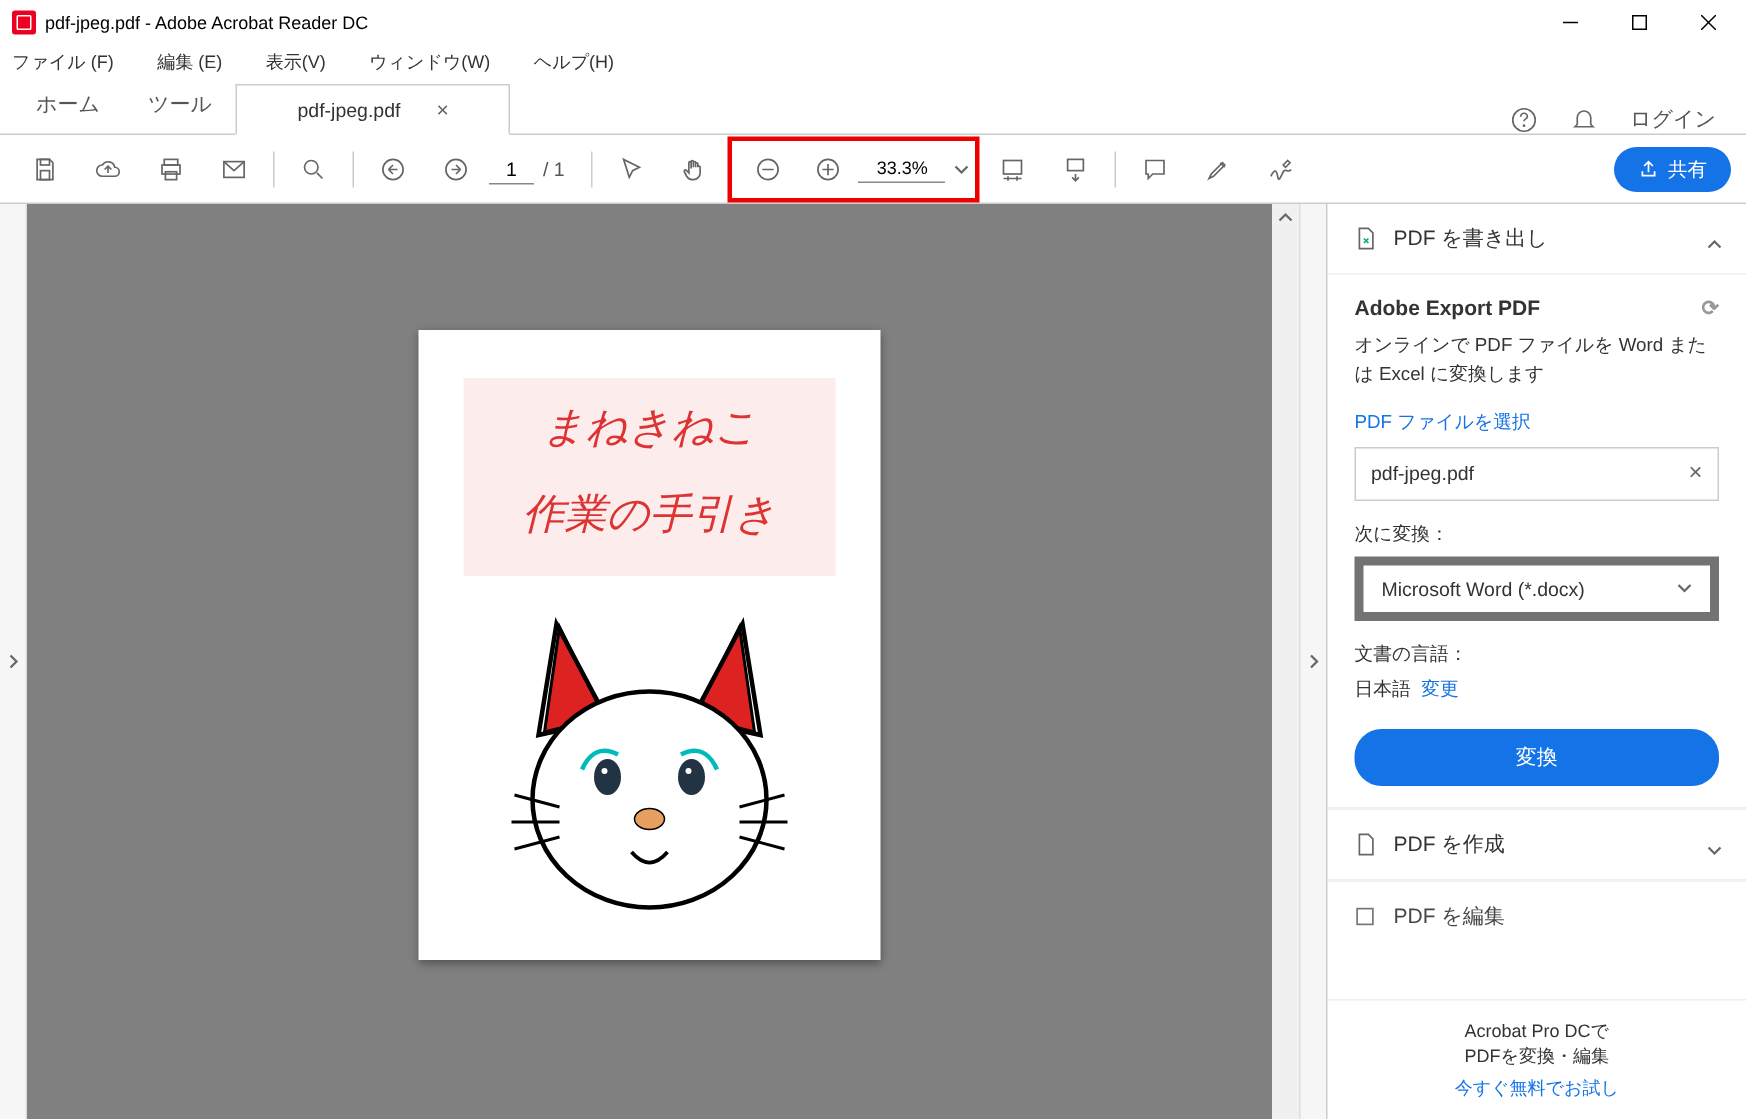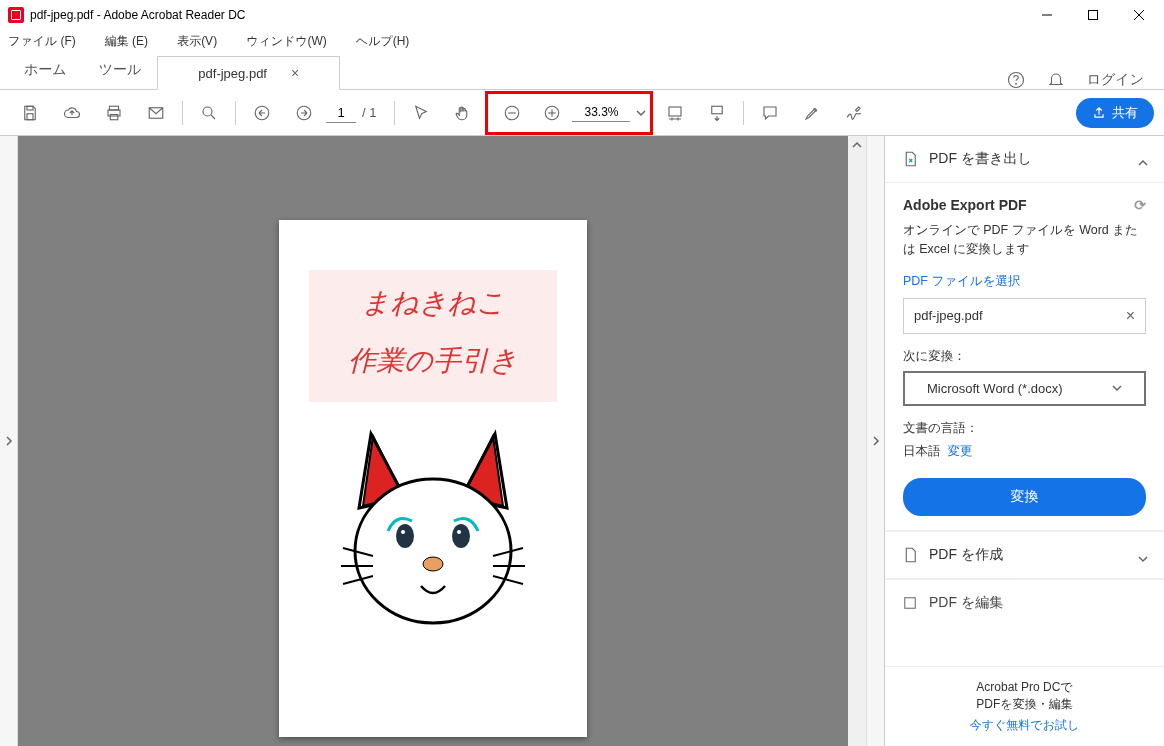--- a/index.html
+++ b/index.html
@@ -27,41 +27,41 @@
   .tbtn svg { width:18px; height:18px; stroke:#666; stroke-width:1.5; fill:none; }
   .page-input { width:30px; text-align:center; border:none; border-bottom:1px solid #888; font-size:13px; padding:2px; }
   .page-total { font-size:13px; color:#555; margin-left:4px; }
   .zoom-box { border:3px solid #e00; display:flex; align-items:center; height:44px; padding:0 4px; }
   .zoom-val { width:58px; text-align:center; border:none; border-bottom:1px solid #888; font-size:12px; padding:2px; }
   .zoom-dd { width:14px; height:14px; margin-left:6px; }
   .share-btn { margin-left:auto; background:#1473e6; color:#fff; border-radius:16px; padding:6px 16px; display:flex; align-items:center; gap:6px; font-size:13px; cursor:pointer; }
   .share-btn svg { width:14px; height:14px; stroke:#fff; fill:none; stroke-width:2; }
   .main { display:flex; height:610px; }
   .canvas { flex:1; background:#808080; position:relative; display:flex; align-items:flex-start; justify-content:center; padding-top:84px; }
-  .page { width:308px; height:517px; background:#fff; box-shadow:0 2px 6px rgba(0,0,0,0.4); padding:50px 30px 20px; }
+  .page { width:308px; height:420px; background:#fff; box-shadow:0 2px 6px rgba(0,0,0,0.4); padding:32px 30px 20px; }
   .page-banner { background:#fdecec; padding:14px 10px 22px; text-align:center; }
   .page-banner .l1 { font-size:28px; color:#d33; font-family:"HGP行書体","Yu Mincho",serif; font-style:italic; margin-bottom:20px; }
   .page-banner .l2 { font-size:28px; color:#d33; font-family:Liberation Serif, serif; font-style:italic; }
   .cat { display:flex; justify-content:center; margin-top:14px; }
   .scroll-tray { width:18px; background:#f0f0f0; position:relative; }
   .scroll-tray .up, .scroll-tray .down { height:18px; display:flex; align-items:center; justify-content:center; }
   .side-collapse { width:18px; background:#f6f6f6; border-left:1px solid #ddd; display:flex; align-items:center; justify-content:center; }
   .sidebar { width:280px; border-left:1px solid #ccc; display:flex; flex-direction:column; background:#fff; }
   .section-head { padding:14px 16px; display:flex; align-items:flex-end; gap:10px; font-size:14px; border-bottom:1px solid #eee; cursor:pointer; }
   .section-head.center { border-top:1px solid #eee; }
   .section-head .chev { margin-left:auto; }
   .export-body { padding:14px 18px; font-size:12.5px; color:#333; border-bottom:1px solid #eee; }
   .export-body h4 { font-size:14px; font-weight:bold; margin-bottom:8px; display:flex; }
   .export-body h4 .sw { margin-left:auto; opacity:0.5; }
   .export-body p { line-height:1.5; margin-bottom:14px; }
   .link { color:#1473e6; cursor:pointer; }
   .file-box { border:1px solid #ccc; padding:8px 10px; display:flex; align-items:center; margin:8px 0 14px; font-size:13px; }
   .file-box .x { margin-left:auto; color:#666; font-size:16px; cursor:pointer; }
   .label { margin:6px 0; }
-  .select-box { border:2px solid #737373; padding:8px 22px; display:flex; align-items:center; font-size:13px; margin-bottom:14px; cursor:pointer; }
+  .select-box { border:6px solid #737373; padding:8px 12px; display:flex; align-items:center; font-size:13px; margin-bottom:14px; cursor:pointer; }
   .select-box .chev { margin-left:auto; }
   .lang-row { margin-bottom:18px; }
   .convert-btn { background:#1473e6; color:#fff; text-align:center; padding:10px; border-radius:18px; font-size:14px; cursor:pointer; }
   .side-footer { margin-top:auto; text-align:center; padding:12px; font-size:12px; border-top:1px solid #eee; }
   .side-footer .try { color:#1473e6; margin-top:4px; cursor:pointer; }
   .left-collapse { width:18px; background:#f6f6f6; border-right:1px solid #ddd; display:flex; align-items:center; justify-content:center; }
   svg.chev-s { width:10px; height:10px; stroke:#666; fill:none; stroke-width:1.5; }
   svg.ic { width:18px; height:18px; stroke:#666; fill:none; stroke-width:1.5; }
 </style>
 </head>

